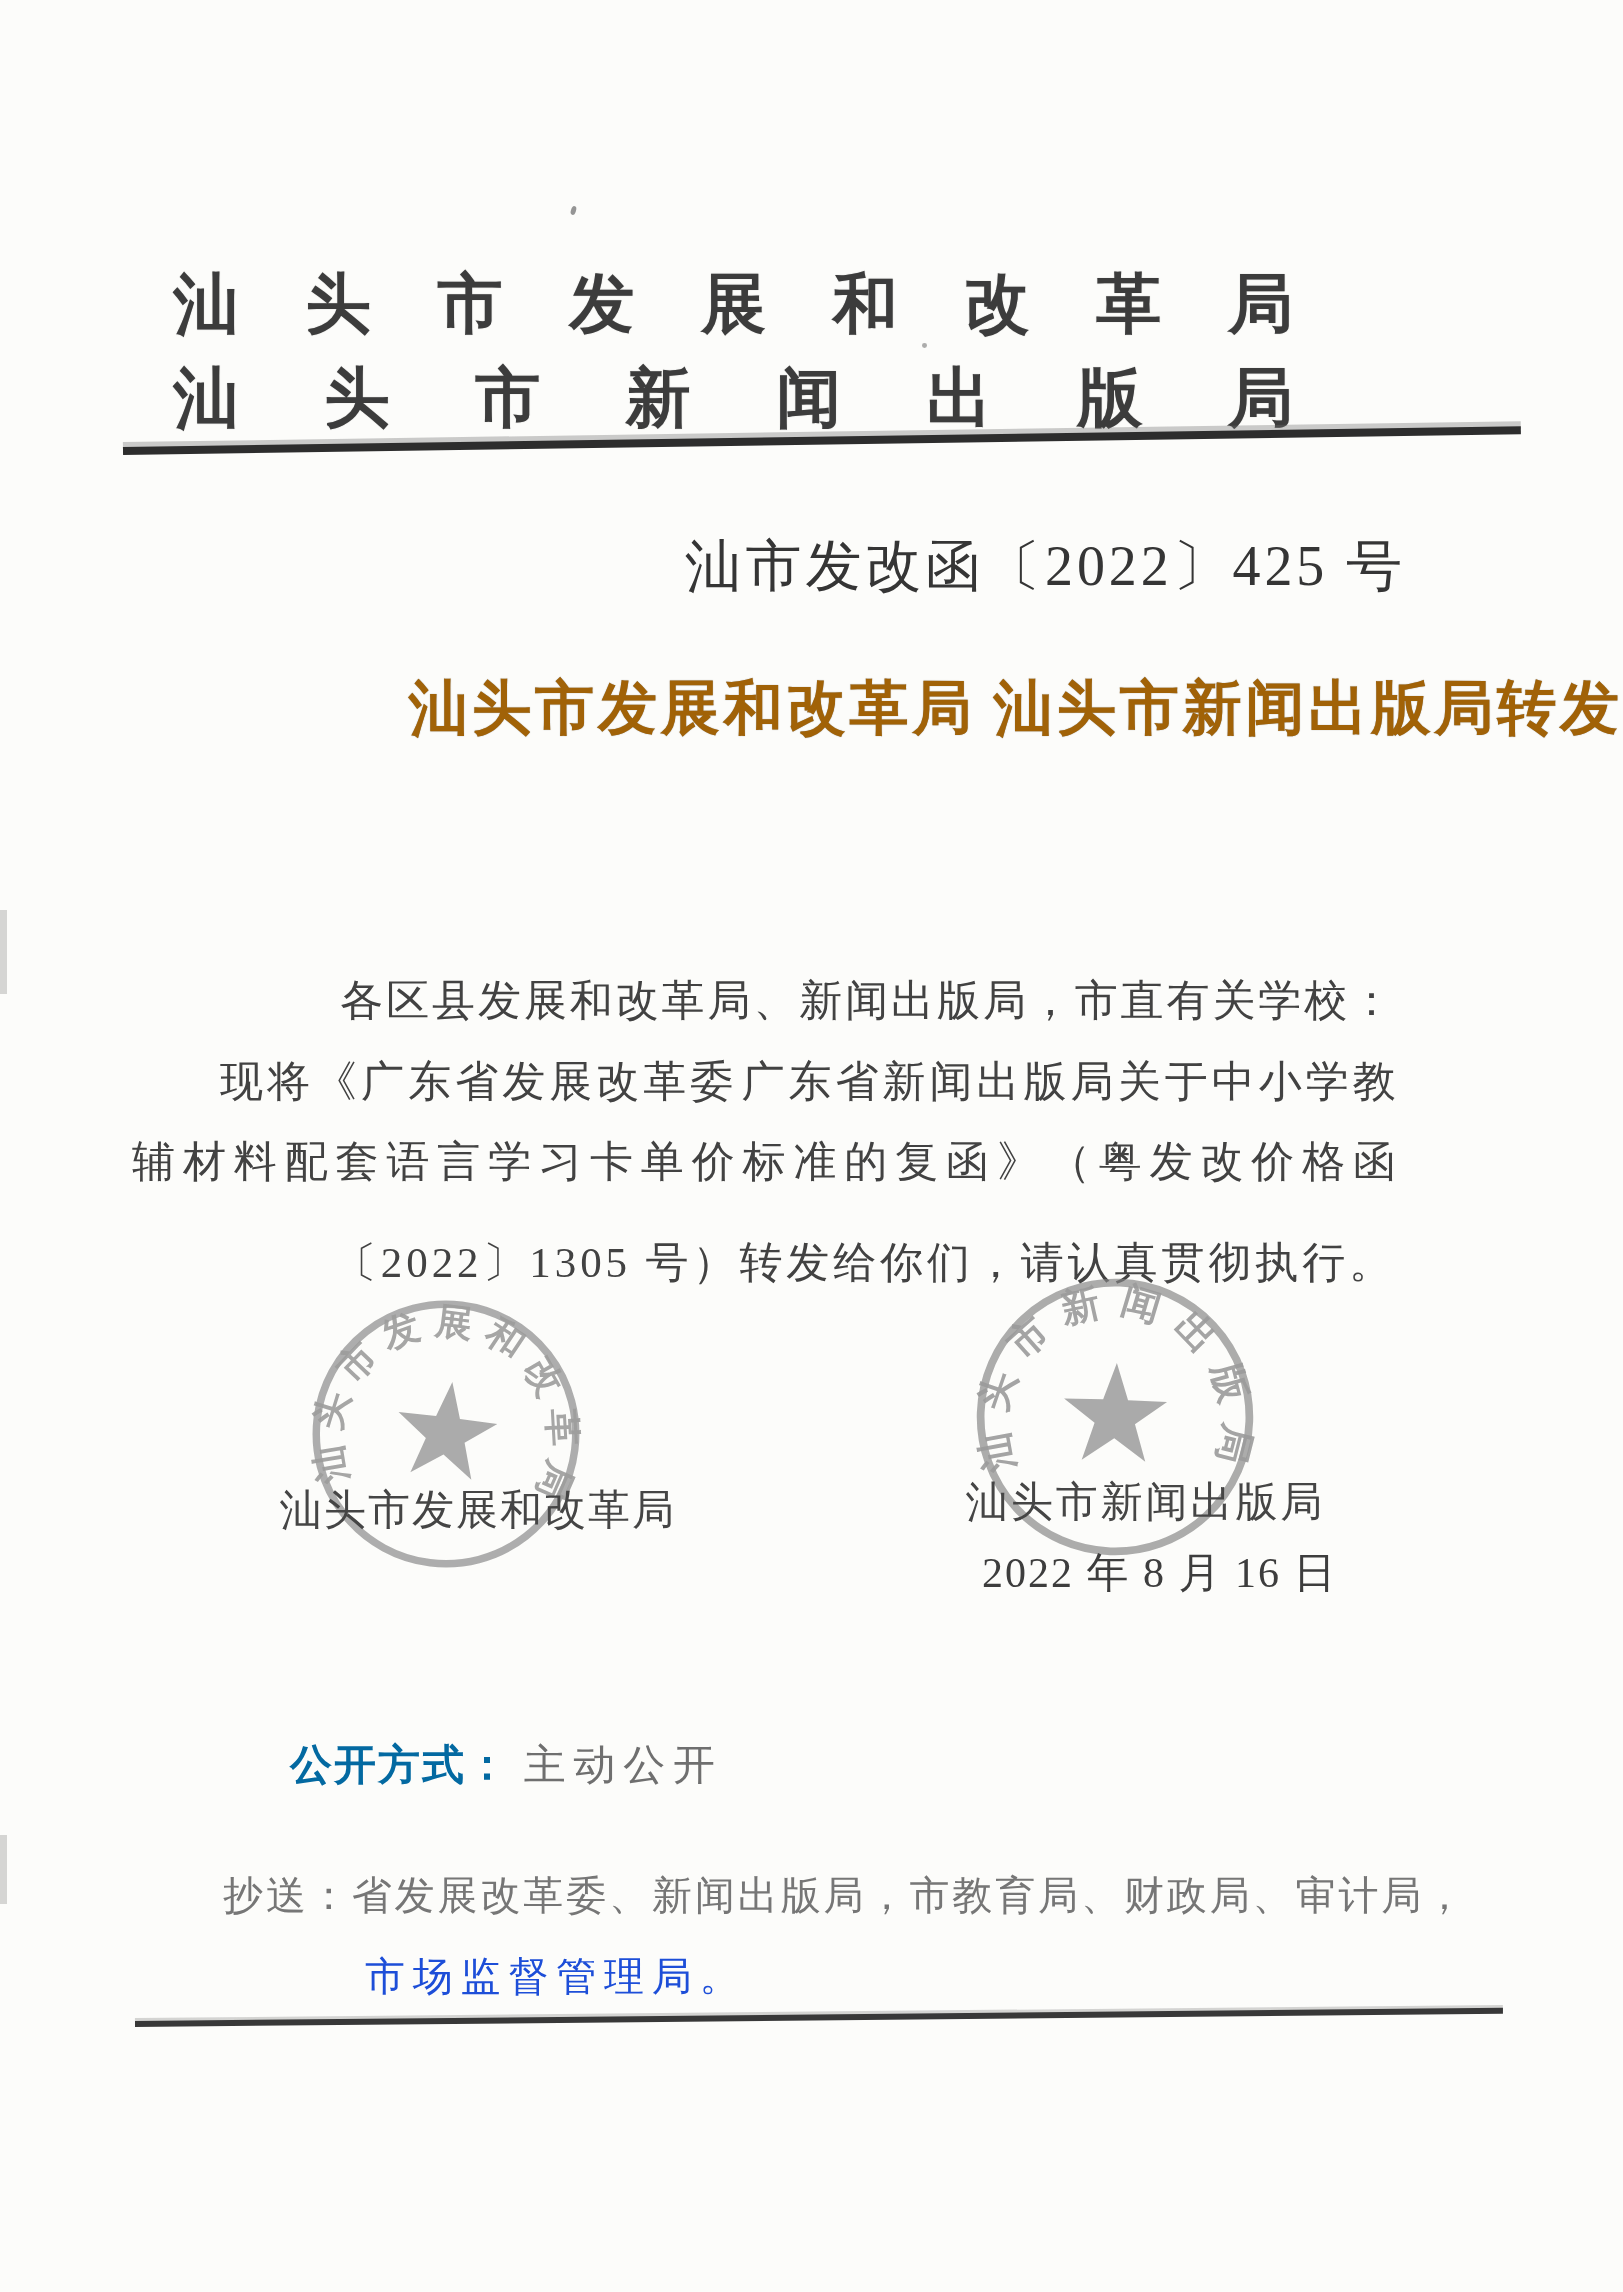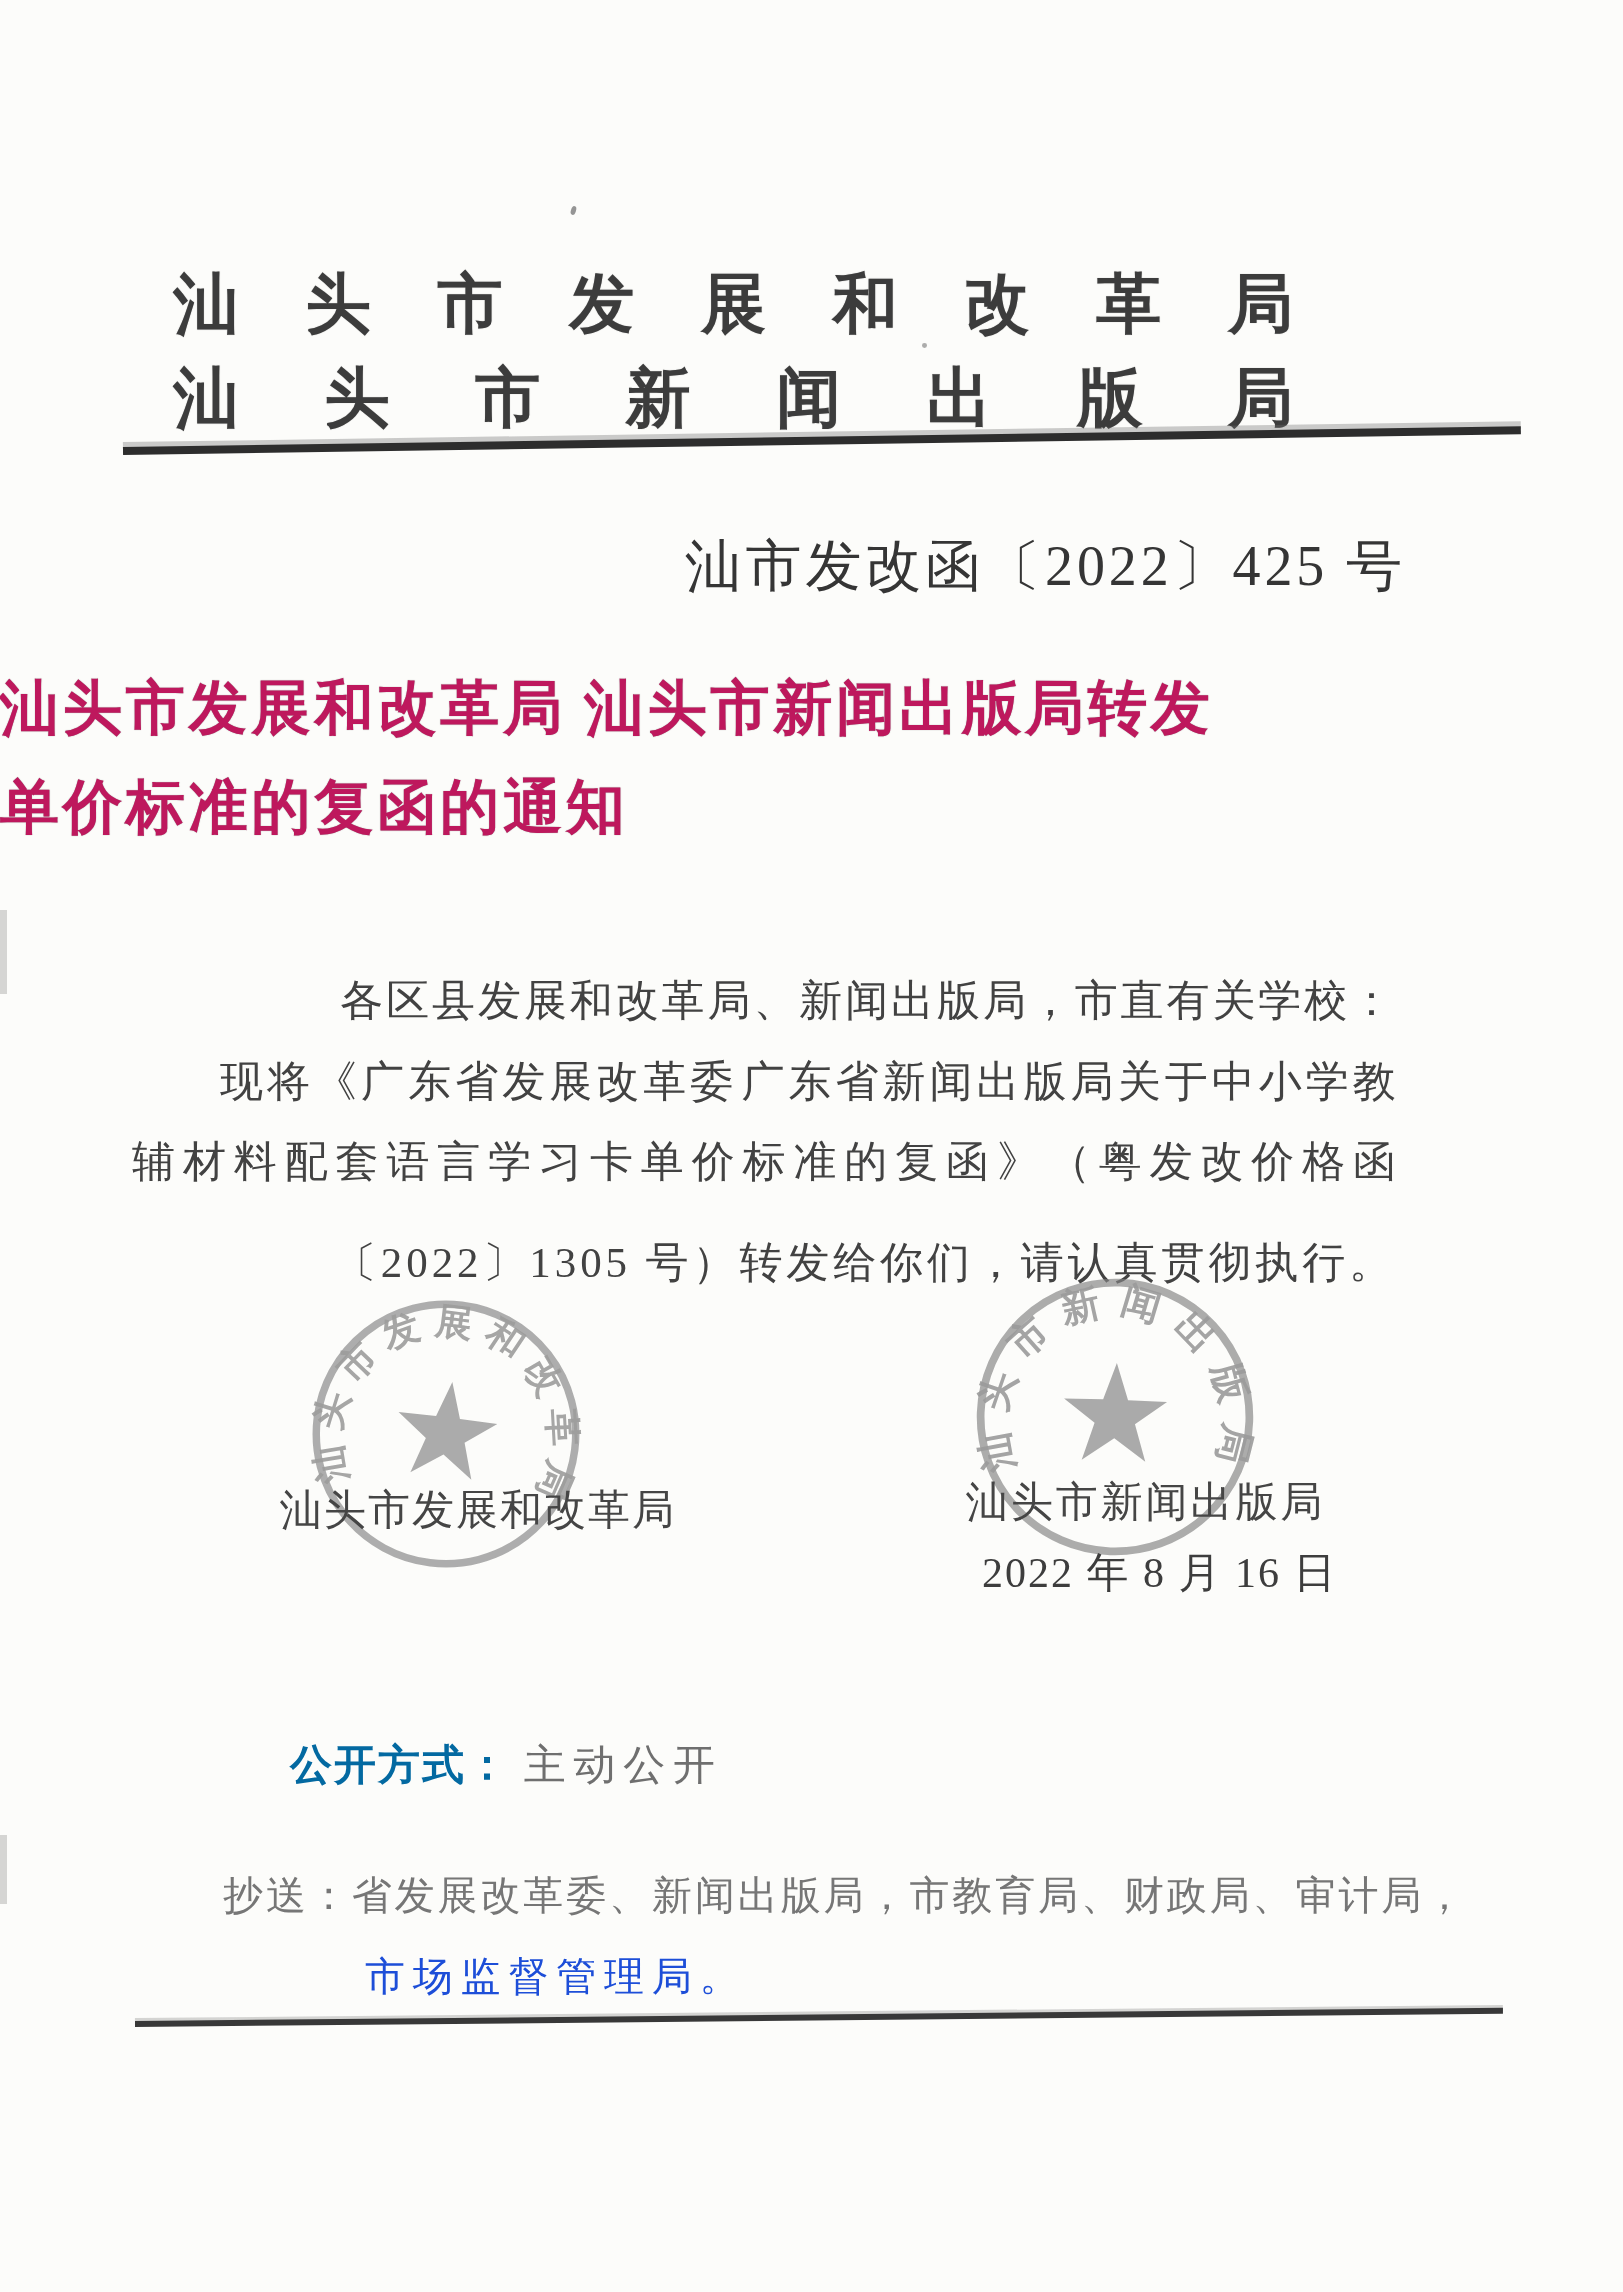--- a/index.html
+++ b/index.html
@@ -28,23 +28,23 @@
   }
   
   .doc-number {
     position:absolute; left:142px; top:529px; width:1264px;
     text-align:right;
     font-size:56px; letter-spacing:3.9px; color:#353535;
   }
   
   .doc-title {
     position:absolute; left:0; top:659px; width:1623px;
-    text-align:left;
+    text-align:right;
     font-weight:700; font-size:59px; line-height:99px;
-    letter-spacing:3.9px; color:#be185d;
+    letter-spacing:3.9px; color:#a16207;
     text-shadow:0 0 1px rgba(30,30,30,.5);
   }
   
   .body-block { position:absolute; left:132px; top:970px; width:1264px; font-size:43px; color:#424242;text-align:right; }
   .salutation { letter-spacing:2.9px; line-height:61px; }
   .para-line { position:relative; height:80px; }
   .char-justify { display:flex; justify-content:space-between; align-items:flex-start; }
   .pline1 { margin-top:21.6px; padding-left:88px; }
   .pline3 { margin-top:19.6px; letter-spacing:3.9px; line-height:61px;margin-left:28px; }
   
@@ -106,21 +106,20 @@
         <span>版</span>
         <span>局</span>
       </div>
   </div>
   <div class="rule-top"></div>
 
   <div class="doc-number">汕市发改函〔2022〕425 号</div>
 
   <div class="doc-title">
     <div>汕头市发展和改革局 汕头市新闻出版局转发</div>
-    <div>单价标准的复函的通知</div>
   </div>
 
   <div class="body-block">
     <div class="salutation">各区县发展和改革局、新闻出版局，市直有关学校：</div>
     <div class="para-line pline1 char-justify">
         <span>现</span>
         <span>将</span>
         <span>《</span>
         <span>广</span>
         <span>东</span>

